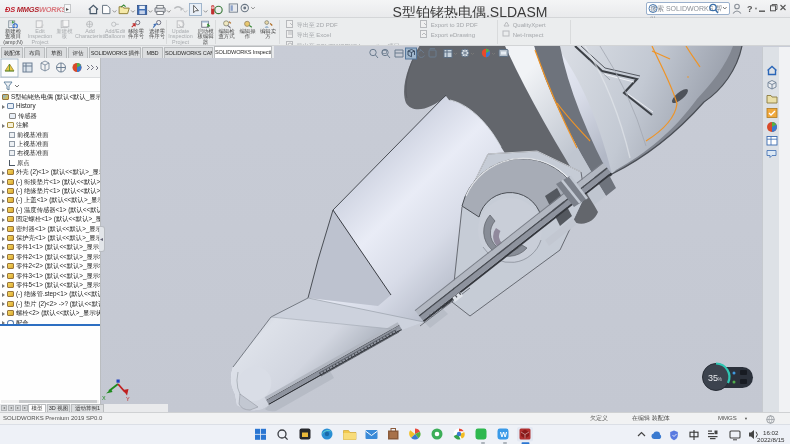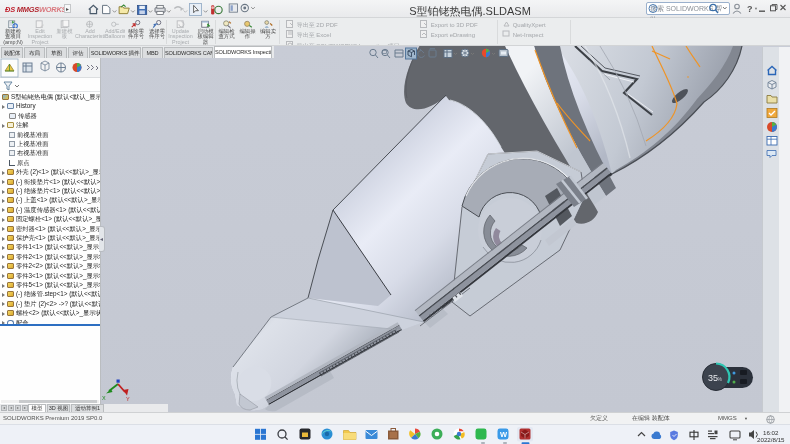--- a/index.html
+++ b/index.html
@@ -3,21 +3,21 @@
 <style>
 *{margin:0;padding:0;box-sizing:border-box}
 html,body{width:790px;height:444px;overflow:hidden}
 body{font-family:"Liberation Sans",sans-serif;background:#fff;position:relative}
 #root{position:absolute;left:0;top:0;width:790px;height:444px;overflow:hidden}
 .abs{position:absolute}
 
 #titlebar{left:0;top:0;width:790px;height:18px;background:linear-gradient(#f4f5f6,#e9eaec);border-bottom:1px solid #d4d6d8}
 .logo{left:5px;top:4.5px;font-size:7.4px;font-style:italic;font-weight:bold;color:#c11f2c;letter-spacing:-0.2px}
 .logo .w{color:#d9767c;font-weight:bold}
-#doctitle{left:300px;top:4px;width:340px;text-align:center;font-size:11px;color:#3a3a3a}
+#doctitle{left:300px;top:4px;width:340px;text-align:center;font-size:14px;color:#3a3a3a}
 #searchbox{left:646px;top:2px;width:84px;height:13px;background:#fff;border:1px solid #9ab0cc;border-radius:2px;font-size:7px;color:#8a8f96;line-height:11px;padding-left:3px}
 
 #ribbon{left:0;top:18px;width:790px;height:28px;background:#ebedee;border-bottom:1px solid #d2d4d6;overflow:hidden}
 .rbtn{top:0;height:28px;overflow:hidden;text-align:center;font-size:5.4px;line-height:5.9px;color:#4a4a4a;white-space:pre}
 .rbtn.dis{color:#a8abae}
 .rbtn .ric{display:block;margin:1.5px auto 0.5px;width:10px;height:8.5px}
 .rlist{font-size:6px;color:#a3a6aa;line-height:9.3px;white-space:nowrap}
 .rsep{top:2px;width:1px;height:24px;background:#d9dbdc}
 
 #tabrow{left:0;top:46px;width:274px;height:12px;background:#e7e9eb}

